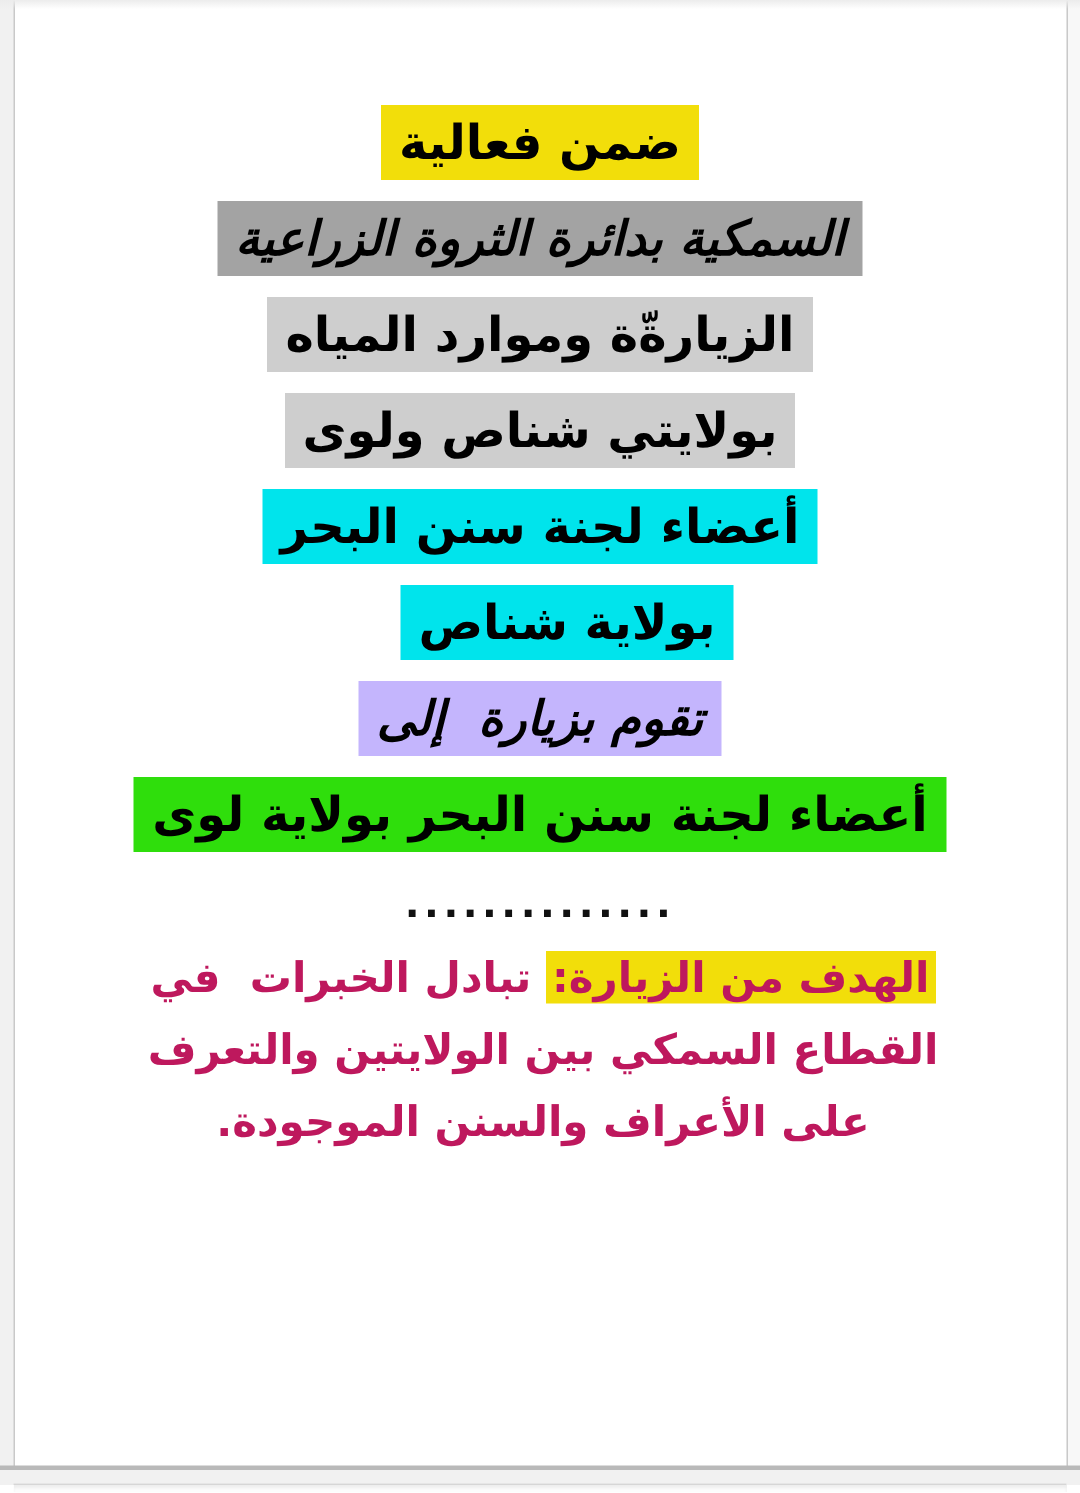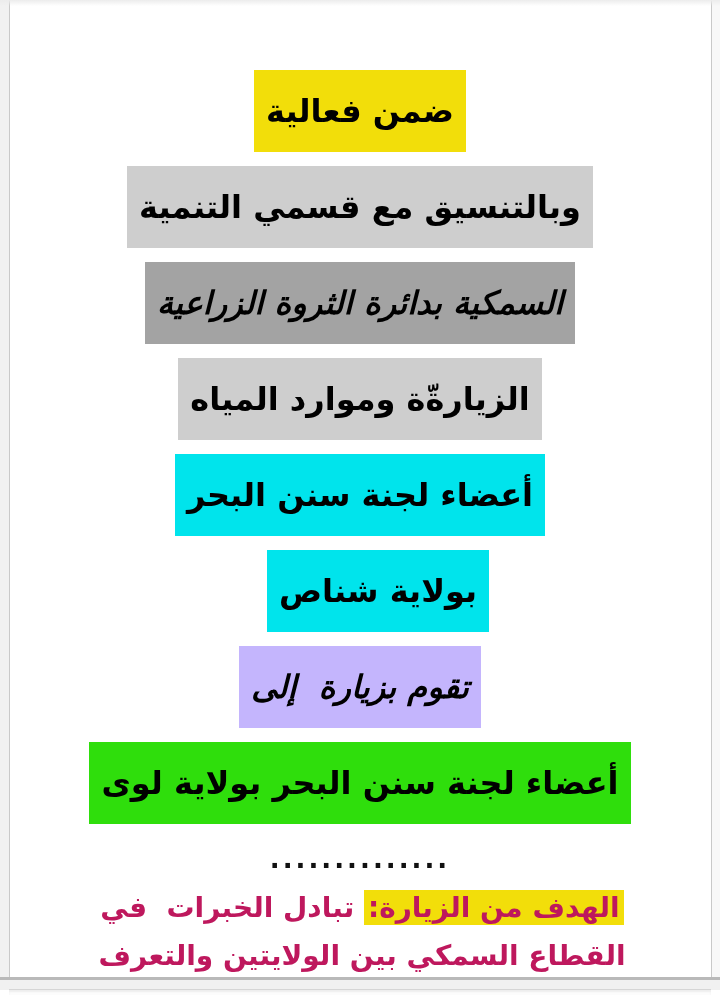--- a/index.html
+++ b/index.html
@@ -16,21 +16,21 @@
     background:#f8f8f8;border-left:1px solid #c9c9c9;}
   .page-bottom-border{position:absolute;left:0;right:0;top:977px;height:3px;background:#b9b9b9;}
   .below-gap{position:absolute;left:0;right:0;top:980px;height:10px;background:#f1f1f1;}
   .next-page{position:absolute;left:9px;right:9px;top:989px;height:6px;
     background:#fcfcfc;border-top:1px solid #d6d6d6;box-shadow:inset 0 2px 2px rgba(0,0,0,.06);}
   .content{position:absolute;top:70px;left:10px;right:10px;
     direction:rtl;text-align:center;}
   .line{margin-bottom:14px;}
   .hl{
     display:inline-block;font-size:32px;font-weight:bold;line-height:50px;
-    padding:16px 12px;white-space:pre;color:#000;
+    padding:0 12px;white-space:pre;color:#000;
   }
   .dots{
     margin-top:22px;font-size:26px;font-weight:bold;letter-spacing:3px;
     line-height:26px;direction:ltr;color:#111;
   }
   .purpose{
     margin:12px 70px 0 74px;font-size:28px;font-weight:bold;line-height:1.72;
     text-align:center;direction:rtl;white-space:pre-wrap;color:#be185d;
   }
   .purpose .label{padding:1px 4px;}
@@ -43,27 +43,27 @@
   <div class="edge-left"></div>
   <div class="edge-right"></div>
   <div class="top-fade"></div>
 
   <div class="content">
 
     <div class="line">
       <span class="hl" style="background-color: rgb(242, 222, 10);">ضمن فعالية</span>
     </div>
     <div class="line">
-      <span class="hl" style="background-color: rgb(206, 206, 206);">وبالتنسيق مع قسمي التنمية</span>
-    </div>
-    <div class="line">
       <span class="hl" style="background-color: #a3a3a3; font-style: italic;">السمكية بدائرة الثروة الزراعية</span>
     </div>
     <div class="line">
       <span class="hl" style="background-color: rgb(206, 206, 206);">الزيارةّة وموارد المياه</span>
+    </div>
+    <div class="line">
+      <span class="hl" style="background-color: rgb(206, 206, 206);">بولايتي شناص ولوى</span>
     </div>
     <div class="line">
       <span class="hl" style="background-color: rgb(0, 228, 236);">أعضاء لجنة سنن البحر</span>
     </div>
     <div class="line">
       <span class="hl" style="background-color: rgb(0, 228, 236); margin-left: 36px;">بولاية شناص</span>
     </div>
     <div class="line">
       <span class="hl" style="background-color: #c4b5fd; font-style: italic;">تقوم بزيارة  إلى</span>
     </div>

